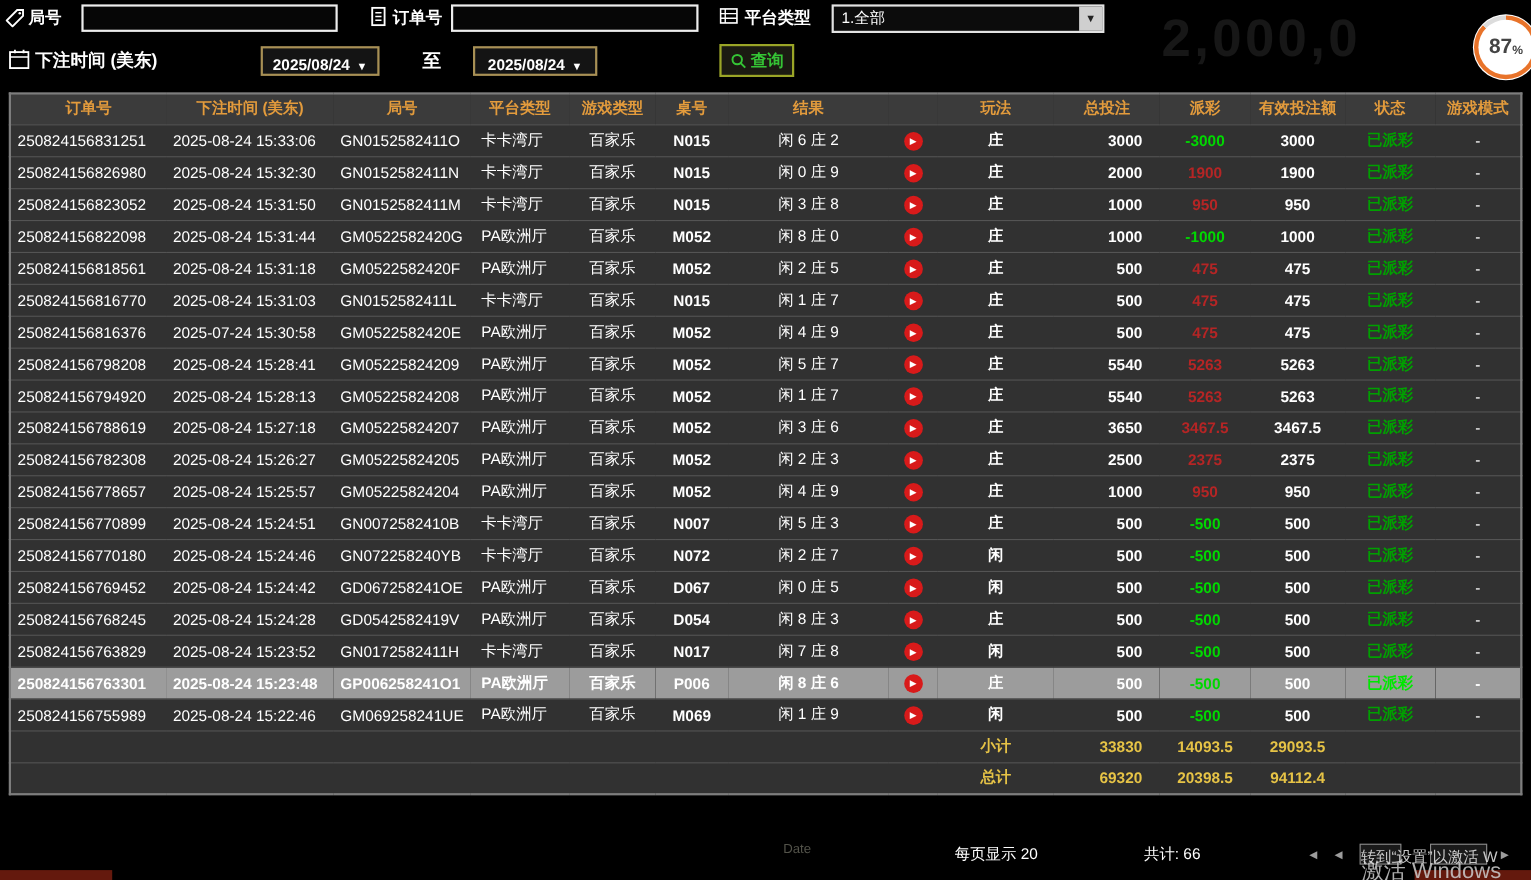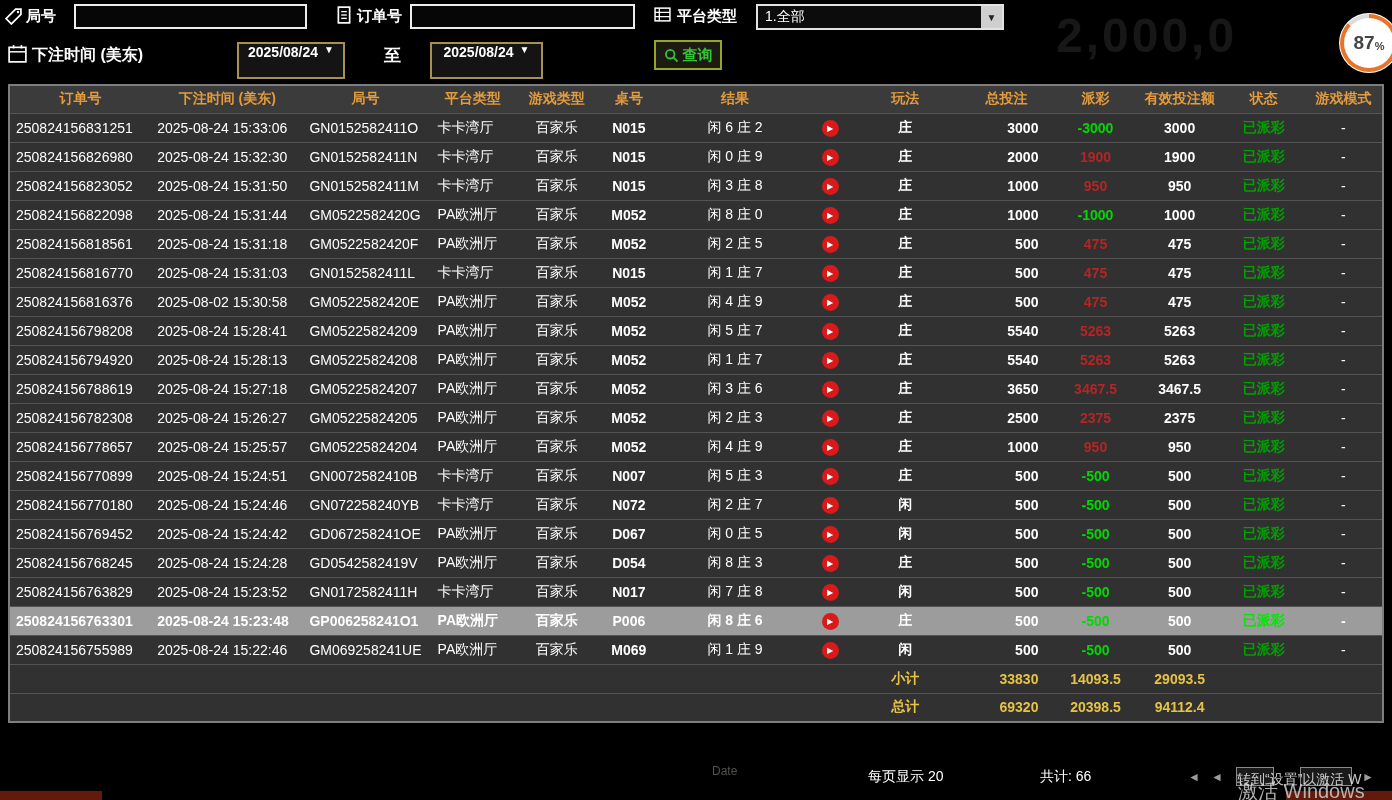--- a/index.html
+++ b/index.html
@@ -12,22 +12,22 @@
 
   input.txt { position:absolute; height:25px; background:#060606; border:2px solid #ededed;
               color:#fff; font-size:14px; padding:0 6px; outline:none; }
 
   .select-box { position:absolute; height:26px; background:#0c0c0c; border:2px solid #e2e2e2;
                 color:#fff; font-size:14px; display:flex; align-items:center; cursor:pointer; }
   .select-box .val { padding-left:7px; flex:1; }
   .select-box .arrow-btn { width:21px; align-self:stretch; background:#cfcfcf; color:#222;
                            font-size:10px; display:flex; align-items:center; justify-content:center; }
 
-  .date-box { position:absolute; height:37px; background:#141414; border:2px solid var(--date-border,#a89055);
-              color:#fff; font-size:14px; font-weight:bold; display:flex; align-items:flex-start;
+  .date-box { position:absolute; height:27px; background:#141414; border:2px solid var(--date-border,#a89055);
+              color:#fff; font-size:14px; font-weight:bold; display:flex; align-items:flex-end;
               justify-content:center; gap:6px; cursor:pointer; }
   .date-box .dd { font-size:10px; }
 
   .query-btn { position:absolute; left:654px; top:40px; width:68px; height:30px; background:#1b1b12;
                border:2px solid var(--query-border,#9aa527); color:var(--query-green,#35c435);
                font-size:15px; font-weight:bold; display:flex; align-items:center; justify-content:center;
                gap:4px; cursor:pointer; }
 
   .faint-amount { position:absolute; left:1056px; top:8px; width:300px; font-size:48px; font-weight:bold;
                   color:#171717; letter-spacing:3px; overflow:hidden; white-space:nowrap; z-index:0; }
@@ -302,21 +302,21 @@
     </td>
     <td class="bold">庄</td>
     <td class="col-bet bold">500</td>
     <td class="bold cell-payout pos">475</td>
     <td class="bold">475</td>
     <td class="bold cell-status">已派彩</td>
     <td>-</td>
   </tr>
         <tr>
     <td class="left">250824156816376</td>
-    <td class="left">2025-08-02 15:30:58</td>
+    <td class="left">2025-07-24 15:30:58</td>
     <td class="left">GM0522582420E</td>
     <td class="left pad10">PA欧洲厅</td>
     <td>百家乐</td>
     <td class="bold">M052</td>
     <td>闲 4 庄 9</td>
     <td>
       <span class="play-btn"><span class="tri">▶</span></span>
     </td>
     <td class="bold">庄</td>
     <td class="col-bet bold">500</td>

